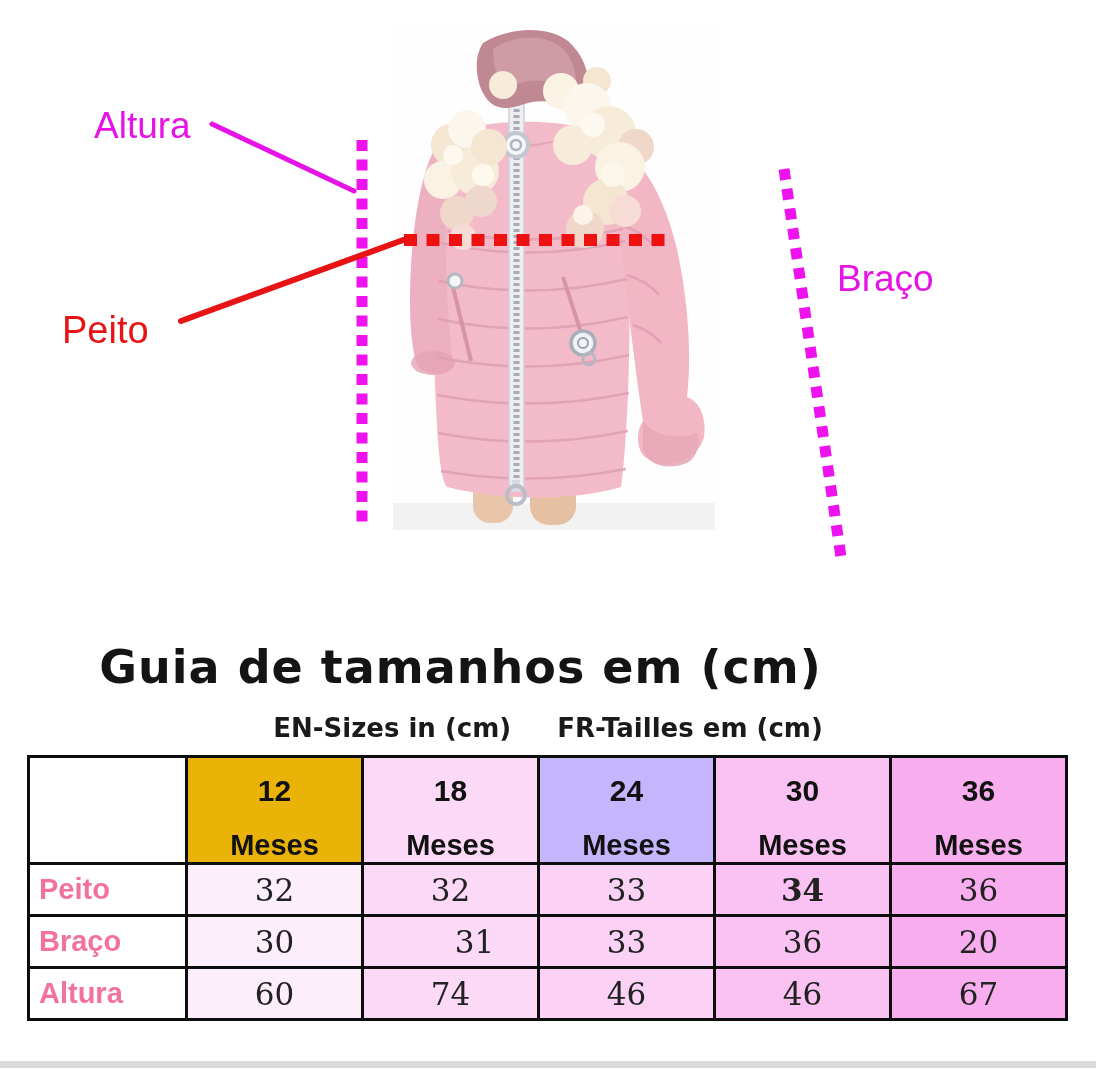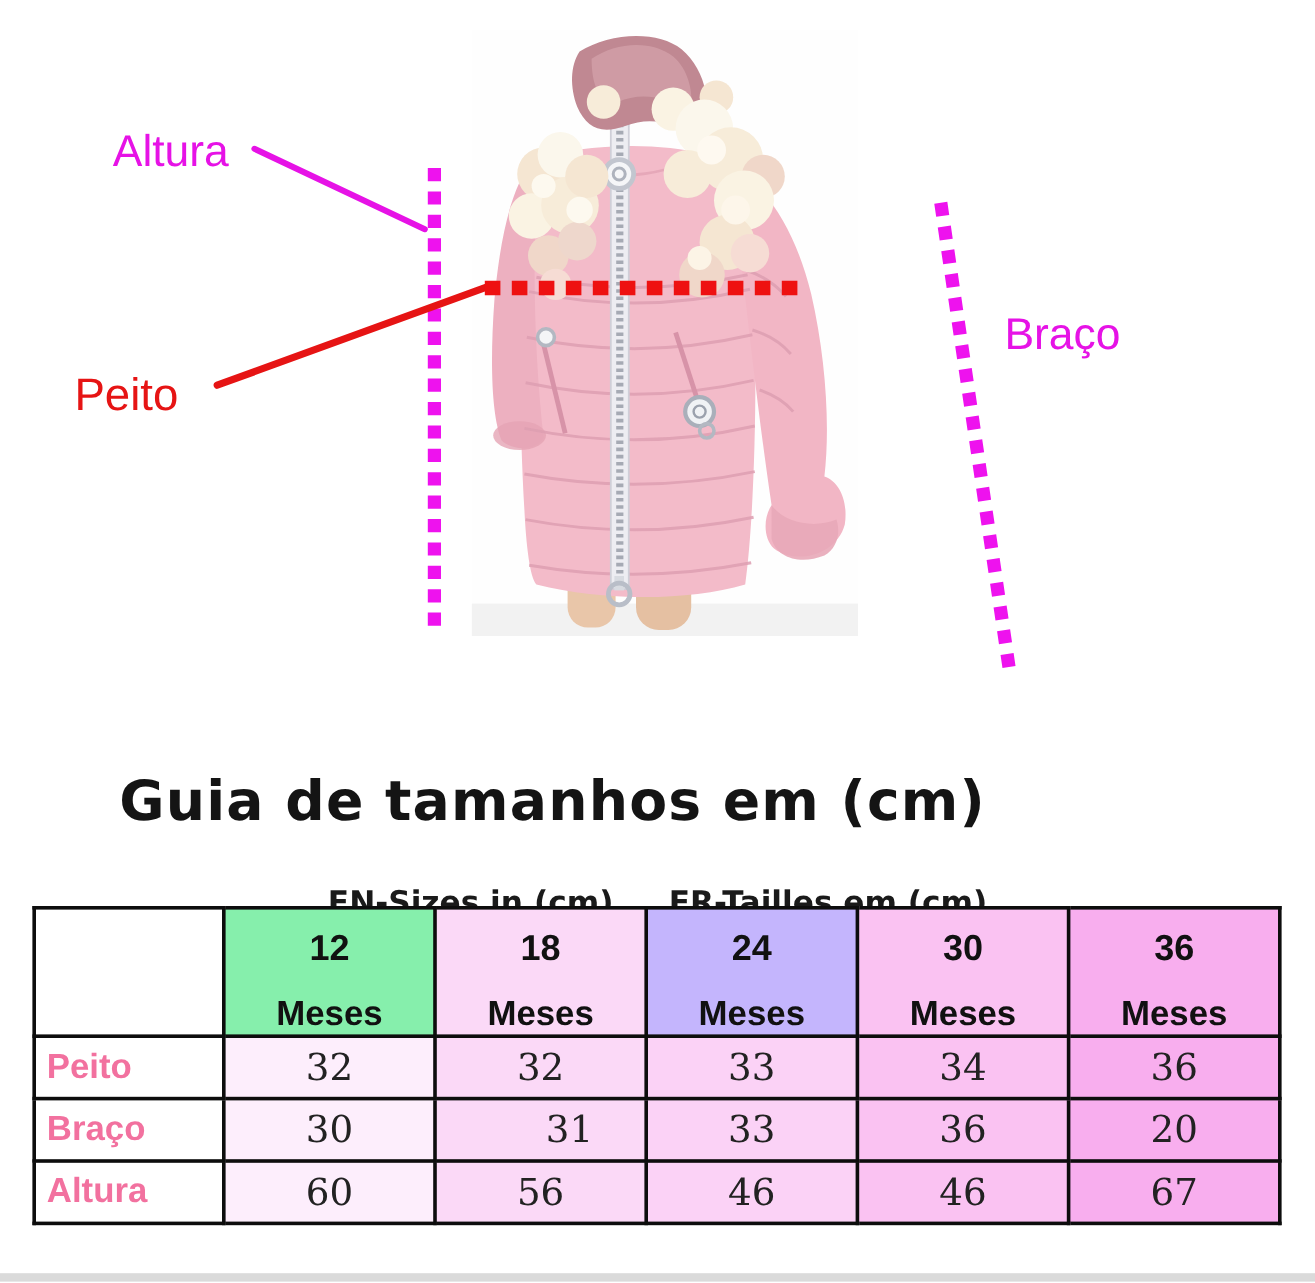--- a/index.html
+++ b/index.html
@@ -12,21 +12,21 @@
   .mlabel{position:absolute;white-space:nowrap;line-height:1.1;}
   .lbl-altura{left:94px;top:106px;font-size:37px;color:#e612e6;}
   .lbl-peito{left:62px;top:310px;font-size:38px;color:#e61414;}
   .lbl-braco{left:837px;top:259px;font-size:37px;color:#e612e6;}
   .gtitle{
     position:absolute;left:0;top:640px;width:921px;text-align:center;
     font-size:46px;font-weight:bold;letter-spacing:1px;color:#141414;
     font-family:"DejaVu Sans",sans-serif;
   }
   .gsubtitle{
-    position:absolute;left:0;top:738px;width:1096px;text-align:center;
+    position:absolute;left:0;top:713px;width:1096px;text-align:center;
     font-size:26px;font-weight:600;color:#1a1a1a;
     font-family:"DejaVu Sans",sans-serif;
   }
   .gsubtitle .sub-en{margin-right:46px;}
   table.sizes{
     position:absolute;left:27px;top:755px;width:1041px;
     border-collapse:collapse;table-layout:fixed;
     font-family:"Liberation Sans",sans-serif;
   }
   table.sizes col.c0{width:158px;}
@@ -154,21 +154,21 @@
       <col class="c0">
         <col>
         <col>
         <col>
         <col>
         <col>
     </colgroup>
     <thead>
       <tr>
         <th></th>
-        <th style="background: #86efac; text-align: center;">
+        <th style="background: #eab308; text-align: center;">
             <div class="sz">12</div>
             <div class="un">Meses</div>
           </th>
         <th style="background: rgb(251, 217, 247); margin-top: 31px;">
             <div class="sz">18</div>
             <div class="un">Meses</div>
           </th>
         <th style="background: #c4b5fd;">
             <div class="sz">24</div>
             <div class="un">Meses</div>
@@ -182,35 +182,35 @@
             <div class="un">Meses</div>
           </th>
       </tr>
     </thead>
     <tbody>
       <tr>
         <th>Peito</th>
         <td style="background: rgb(253, 238, 252);">32</td>
         <td style="background: rgb(251, 217, 247);">32</td>
         <td style="background: rgb(251, 210, 246);">33</td>
-        <td style="background: rgb(250, 194, 242);">34</td>
+        <td style="background: rgb(250, 194, 242); font-weight: bold;">34</td>
         <td style="background: rgb(248, 174, 238);">36</td>
       </tr>
       <tr>
         <th>Braço</th>
         <td style="background: rgb(253, 238, 252);">30</td>
         <td style="background: rgb(251, 217, 247); padding-left: 48px;">31</td>
         <td style="background: rgb(251, 210, 246);">33</td>
         <td style="background: rgb(250, 194, 242);">36</td>
         <td style="background: rgb(248, 174, 238);">20</td>
       </tr>
       <tr>
         <th>Altura</th>
         <td style="background: rgb(253, 238, 252);">60</td>
-        <td style="background: rgb(251, 217, 247);">56</td>
+        <td style="background: rgb(251, 217, 247);">74</td>
         <td style="background: rgb(251, 210, 246);">46</td>
         <td style="background: rgb(250, 194, 242);">46</td>
         <td style="background: rgb(248, 174, 238);">67</td>
       </tr>
     </tbody>
   </table>
 
   <div class="bottom-bar"></div>
 </div>
 

